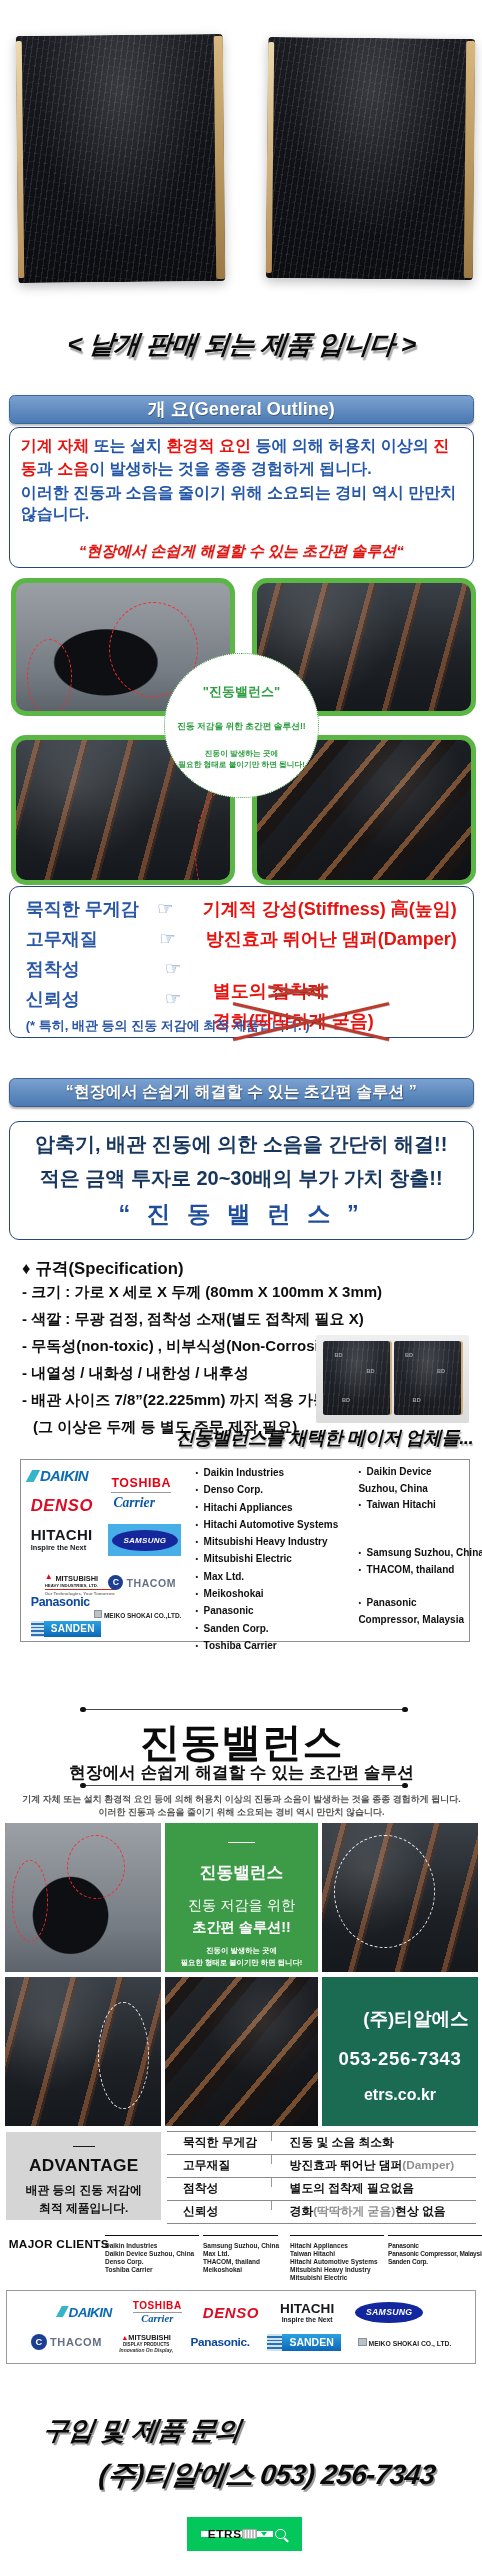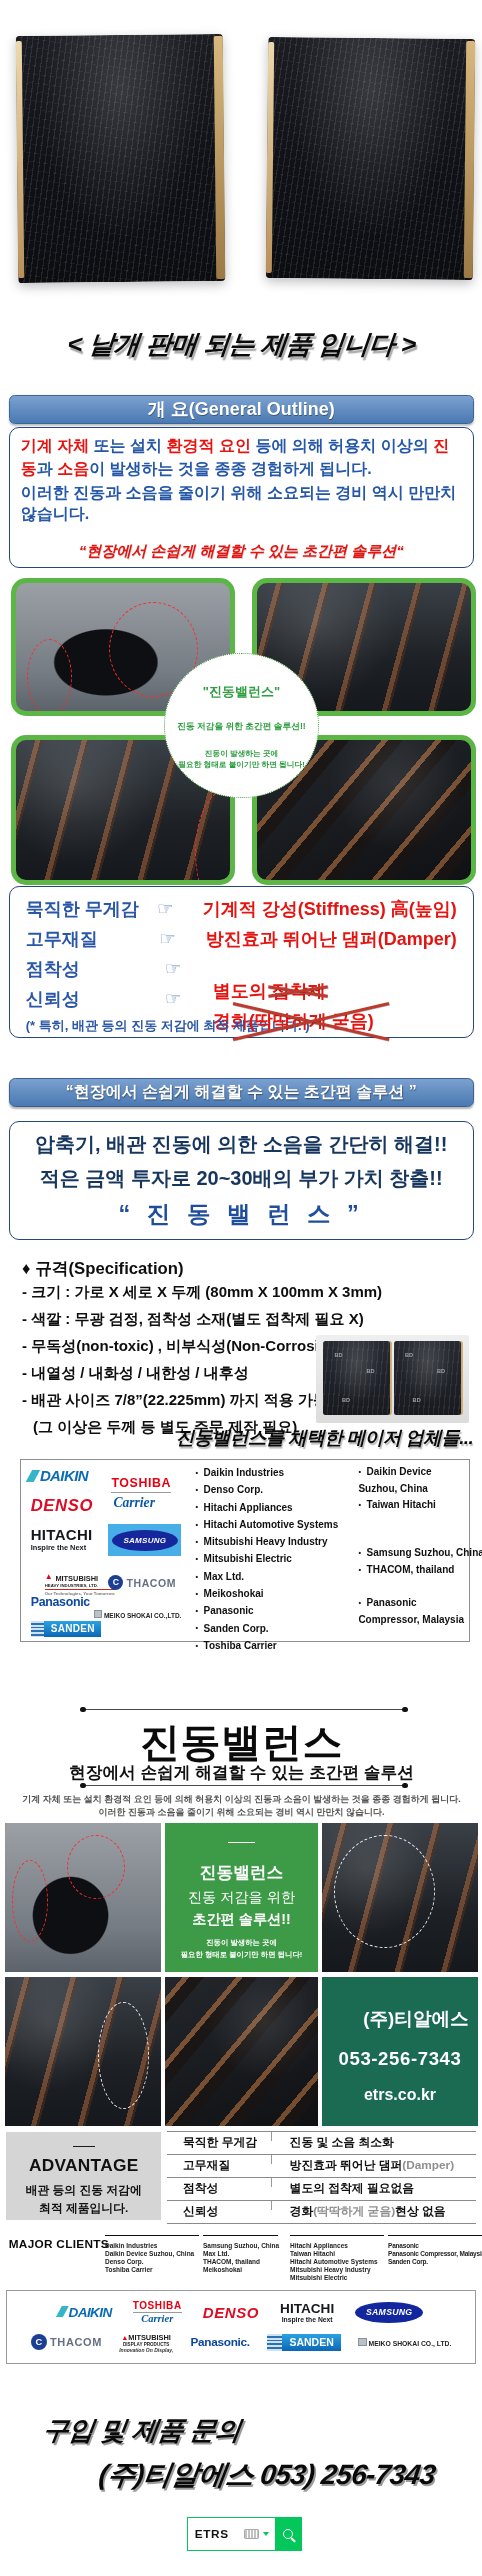--- a/index.html
+++ b/index.html
@@ -173,21 +173,21 @@
   .p2-p2{top:1806px;}
   .cell{position:absolute;overflow:hidden;}
   .c2-r1{top:1823px;height:149px;}
   .c2-r2{top:1977px;height:149px;}
   .c2-c1{left:5px;width:156px;}
   .c2-c2{left:165px;width:153px;}
   .c2-c3{left:322px;width:156px;}
   .g-box{background:#3d9b47;color:#fff;text-align:center;}
   .gb-dash{width:27px;height:1.9px;background:#fff;margin:18.6px auto 0;}
   .gb-title{margin-top:17.3px;font-size:16.7px;font-weight:900;}
-  .gb-l1{margin-top:4px;font-size:14.2px;font-weight:500;}
+  .gb-l1{margin-top:12px;font-size:14.2px;font-weight:500;}
   .gb-l2{margin-top:3.1px;font-size:14.2px;font-weight:900;}
   .gb-l3{margin-top:9.3px;font-size:7.4px;font-weight:600;}
   .gb-l4{margin-top:1.9px;font-size:7.4px;font-weight:600;}
   .contact-box{background:#1b6a52;color:#fff;text-align:center;}
   .ct-company{margin-top:28.5px;font-size:18.6px;font-weight:900;margin-left:32px;}
   .ct-phone{margin-top:16.7px;font-size:18.6px;font-weight:700;letter-spacing:0.6px;}
   .ct-url{margin-top:15.5px;font-size:16px;font-weight:600;}
 
   .advantage-left{left:6.2px;top:2132px;width:155px;height:88px;background:#d5d5d5;text-align:center;}
   .adv-dash{width:22px;height:1.9px;background:#1a1a1a;margin:13.6px auto 0;}
@@ -242,21 +242,21 @@
     font-size:10.5px;text-align:center;line-height:17.3px;}
   .ls-meiko{font-size:6.8px;font-weight:800;color:#222;}
   .ls-meiko .ic{display:inline-block;width:6.2px;height:6.2px;background:#b9c2c9;border:0.6px solid #8b949b;margin-right:1.9px;}
 
   .purchase1{left:43px;top:2413px;font-size:26px;font-weight:900;font-style:italic;color:#0a0a0a;
     transform:skewX(-8deg);text-shadow:1.9px 1.9px 0.6px #9c9c9c;letter-spacing:-0.6px;}
   .purchase2{left:99px;top:2456px;font-size:28px;font-weight:900;font-style:italic;color:#0a0a0a;
     transform:skewX(-8deg);text-shadow:1.9px 1.9px 0.6px #9c9c9c;letter-spacing:-0.6px;white-space:nowrap;}
 
   .searchbar{left:187px;top:2517px;width:115px;height:34px;background:#03c75a;box-sizing:border-box;
-    padding:1px;display:flex;}
+    padding:14px;display:flex;}
   .sb-input{flex:1;background:#fff;display:flex;align-items:center;padding-left:6.8px;}
   .sb-text{font-size:11.8px;font-weight:600;color:#111;letter-spacing:0.6px;flex:1;}
   .sb-kbd{width:15px;height:9.3px;border:0.9px solid #a9a9a9;border-radius:1.2px;box-sizing:border-box;
     background:repeating-linear-gradient(90deg,#c3c3c3 0 1.9px,#fff 1.9px 3.1px);margin-right:4.3px;}
   .sb-arrow{width:0;height:0;border-left:3.1px solid transparent;border-right:3.1px solid transparent;
     border-top:4.3px solid #03c75a;margin-right:5.6px;}
   .sb-btn{width:26px;background:#03c75a;display:flex;align-items:center;justify-content:center;cursor:pointer;}
   .sb-mag{width:8.7px;height:8.7px;border:1.9px solid #fff;border-radius:50%;position:relative;}
   .sb-mag::after{content:"";position:absolute;width:1.9px;height:5.6px;background:#fff;right:-1.9px;bottom:-4.3px;
     transform:rotate(-45deg);border-radius:1.2px;}

